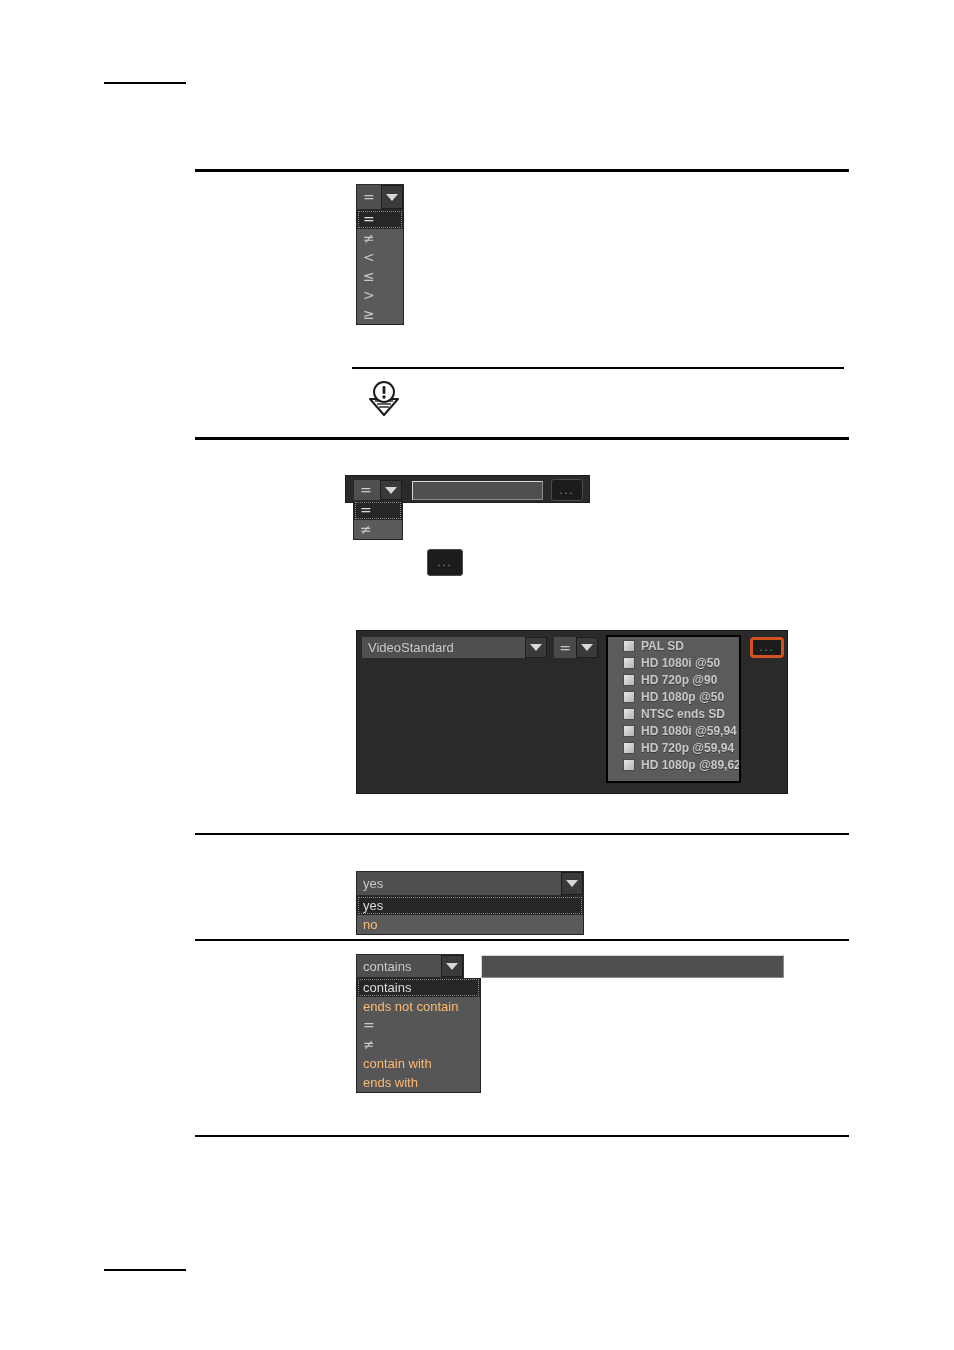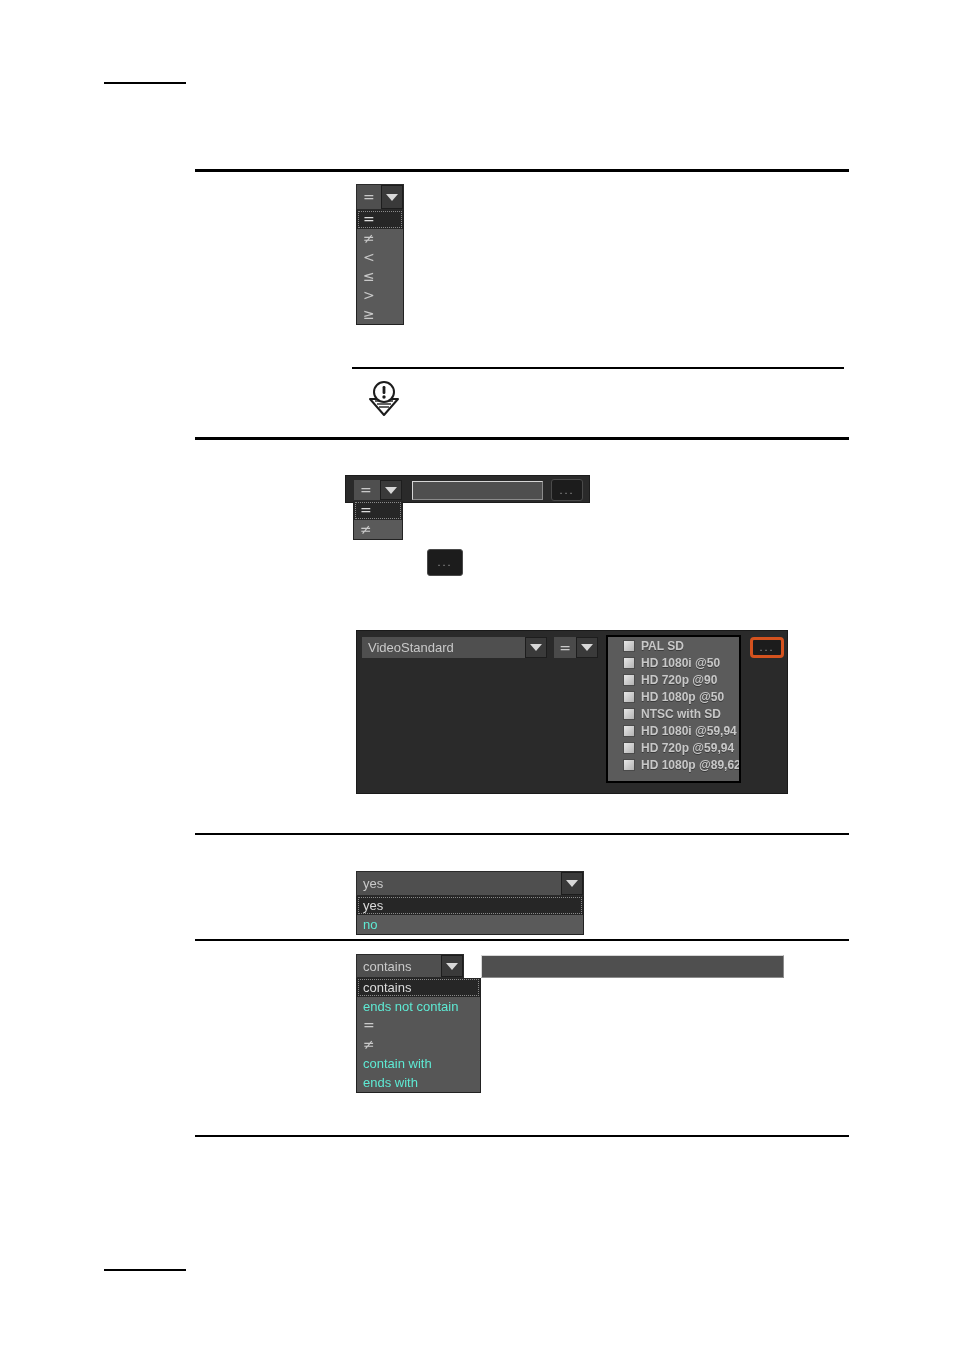--- a/index.html
+++ b/index.html
@@ -71,21 +71,21 @@
   }
 
   
   .dropdown-list {
     background: #5a5a5a;
     border: 1px solid #222;
     border-top: none;
   }
   .dropdown-item {
     padding: 1px 6px;
-    color: #5eead4;
+    color: #fdba74;
     font-size: 13px;
     line-height: 17px;
     white-space: nowrap;
   }
   .dropdown-item.selected {
     background: #262626;
     color: #dcdcdc;
     outline: 1px dotted #8a8a8a;
     outline-offset: -2px;
   }
@@ -256,21 +256,21 @@
       <div class="vs-row">
         <span class="vs-checkbox"></span>
         <span class="vs-label">HD 720p @90</span>
       </div>
       <div class="vs-row">
         <span class="vs-checkbox"></span>
         <span class="vs-label">HD 1080p @50</span>
       </div>
       <div class="vs-row">
         <span class="vs-checkbox"></span>
-        <span class="vs-label">NTSC with SD</span>
+        <span class="vs-label">NTSC ends SD</span>
       </div>
       <div class="vs-row">
         <span class="vs-checkbox"></span>
         <span class="vs-label">HD 1080i @59,94</span>
       </div>
       <div class="vs-row">
         <span class="vs-checkbox"></span>
         <span class="vs-label">HD 720p @59,94</span>
       </div>
       <div class="vs-row">

